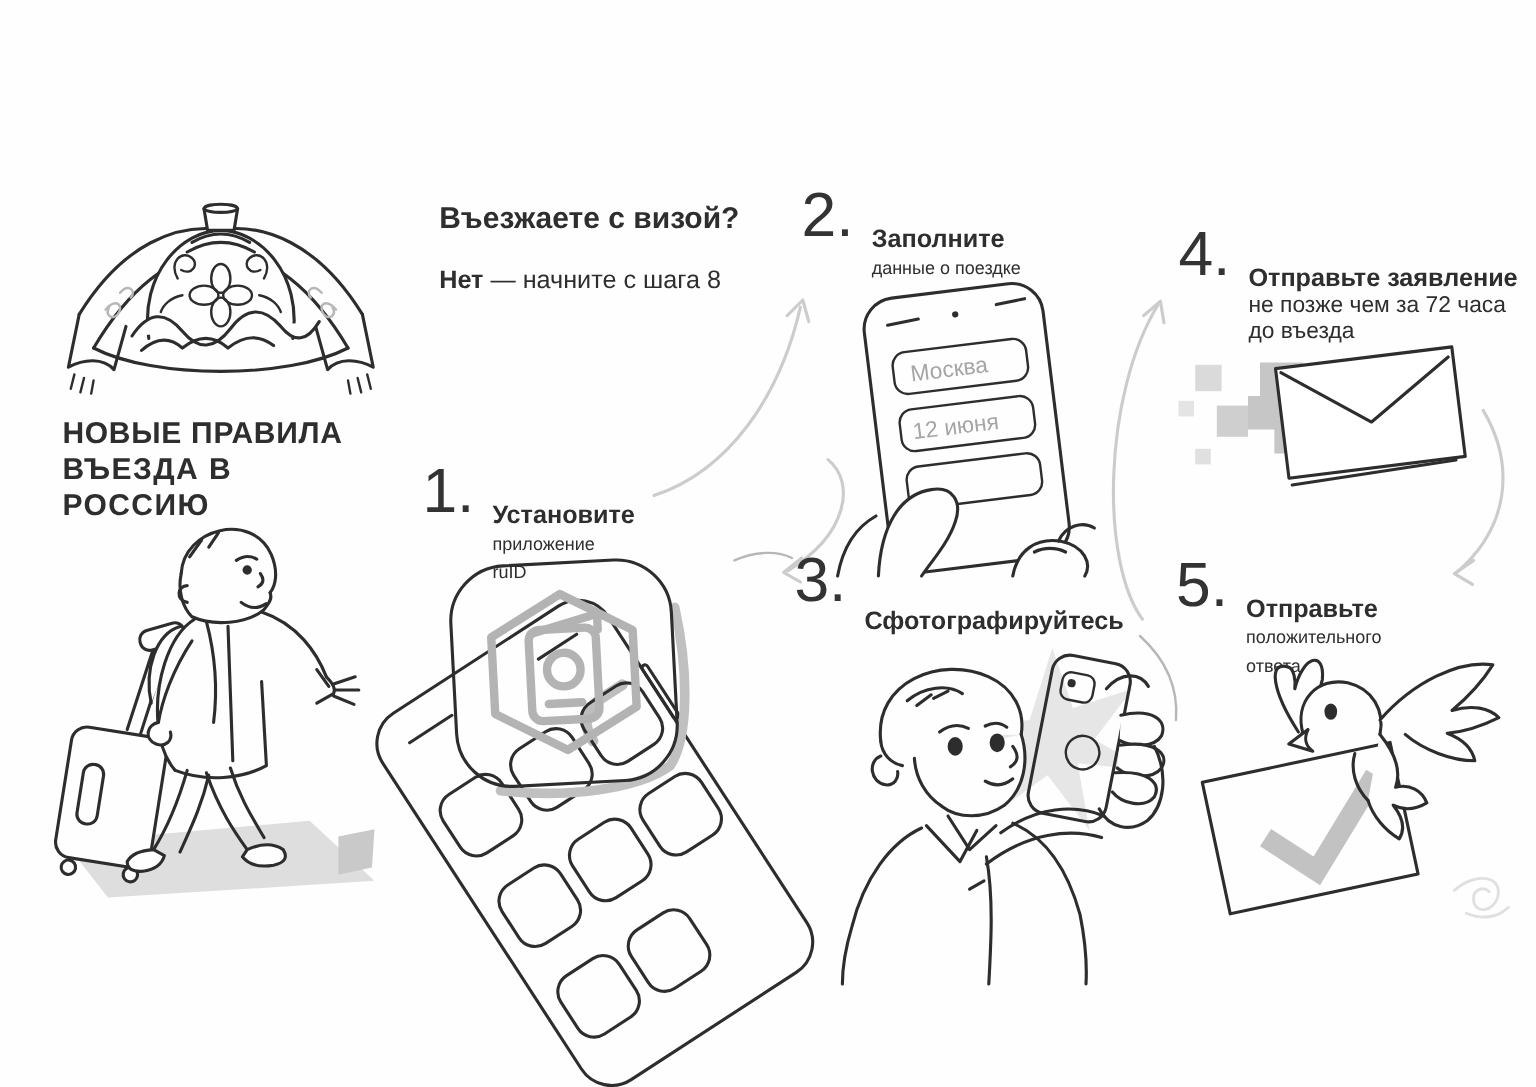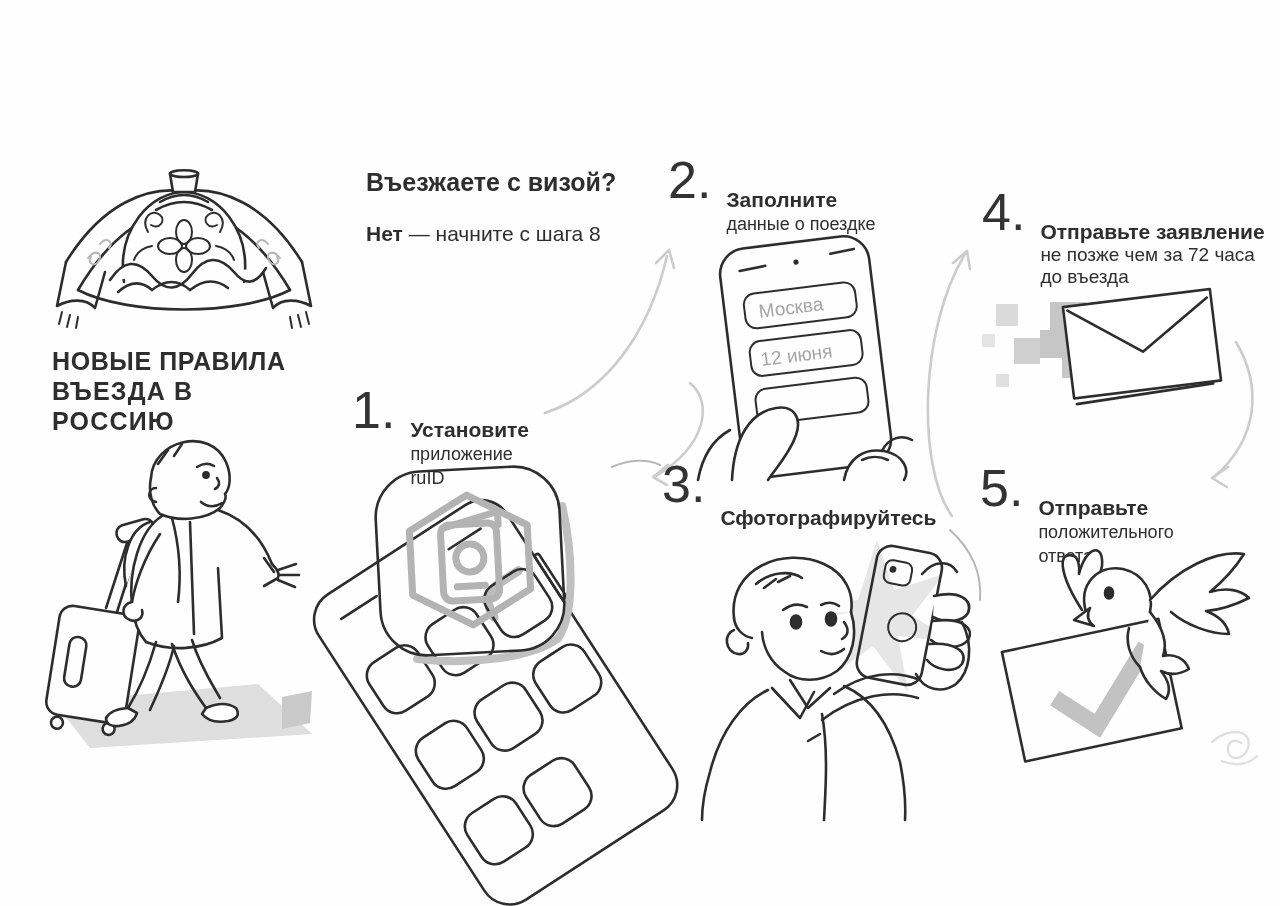--- a/index.html
+++ b/index.html
@@ -19,21 +19,21 @@
   
   .question{left:342px;top:168px;width:320px;margin-left:24px;}
   .q-head{font-weight:700;font-size:25px;}
   .q-opts{margin-top:20px;font-size:21px;line-height:33px;}
   .q-label{font-weight:700;}
   
   .step{position:absolute;display:flex;gap:15px;}
   .num{font-size:52px;font-weight:300;line-height:52px;color:#333;}
   .s-text{padding-top:6px;}
   .s-title{font-weight:700;font-size:21px;line-height:24px;margin-top:28px;}
-  .s-detail{font-size:18px;line-height:24px;white-space:pre-line;}
+  .s-detail{font-size:15px;line-height:24px;white-space:pre-line;}
   .s-detail.sm{font-size:19px;line-height:22px;}
   .ghost-text{font-family:"Liberation Sans",sans-serif;font-size:19px;fill:#a5a5a5;}
 </style>
 </head>
 <body>
 
 <div id="poster">
 
   <svg class="abs" style="left:0;top:0" width="1280" height="906">
     <g stroke="#cccccc" stroke-width="2.6" fill="none" stroke-linecap="round" stroke-linejoin="round">

